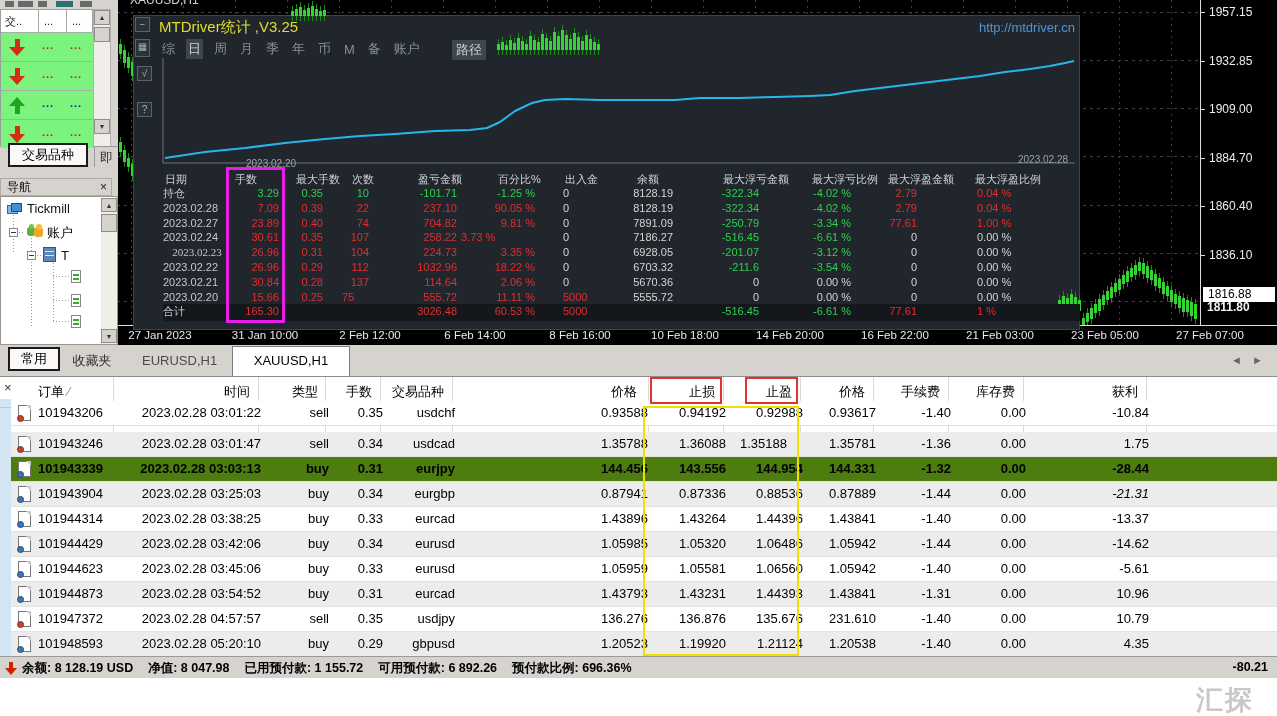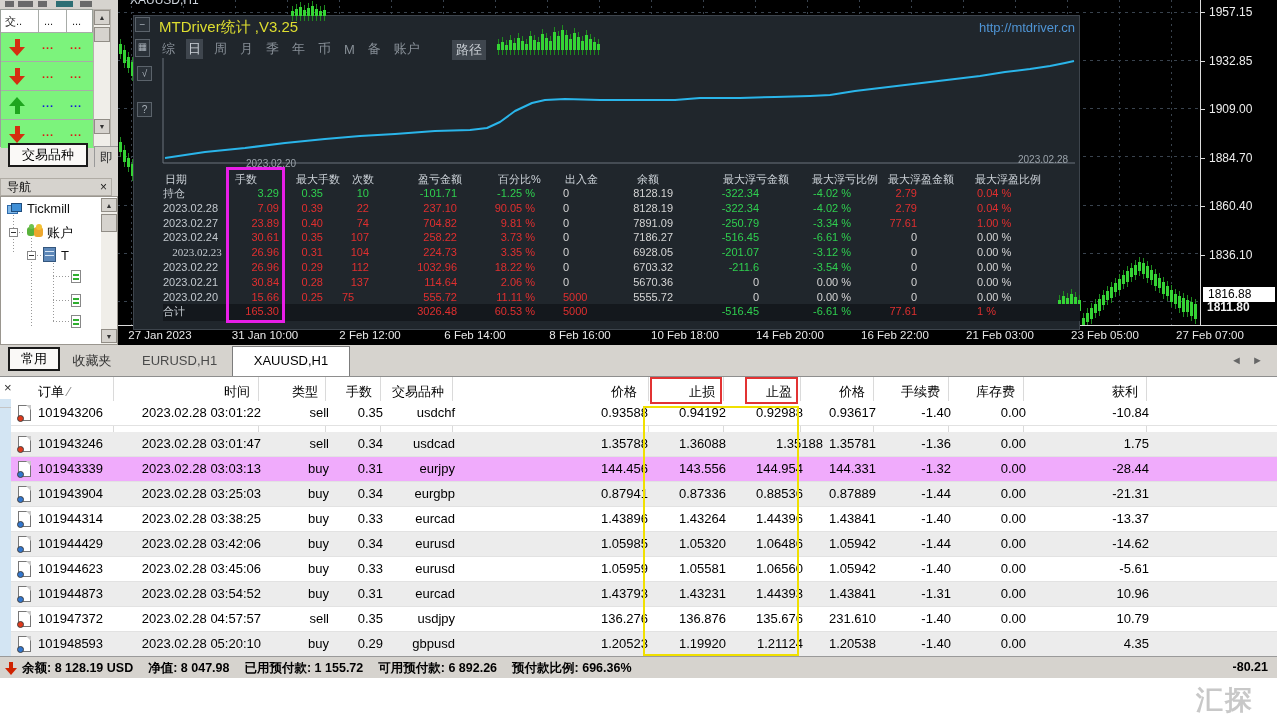--- a/index.html
+++ b/index.html
@@ -397,21 +397,21 @@
         <div class="stats-cell" style="width: 92px; text-align: right; color: rgb(47, 207, 79); padding-right: 4px; padding-left: 0px;">-3.34 %</div>
         <div class="stats-cell" style="width: 66px; text-align: right; color: rgb(224, 47, 47); padding-right: 4px; padding-left: 0px;">77.61</div>
         <div class="stats-cell" style="width: 96px; text-align: left; color: rgb(224, 47, 47); padding-right: 0px; padding-left: 56px;">1.00 %</div>
       </div>
       <div class="stats-row" style="top: 230.4px;">
         <div class="stats-cell" style="width: 68px; text-align: left; color: rgb(194, 200, 206); padding-right: 0px; padding-left: 0px;">2023.02.24</div>
         <div class="stats-cell" style="width: 52px; text-align: right; color: rgb(224, 47, 47); padding-right: 4px; padding-left: 0px;">30.61</div>
         <div class="stats-cell" style="width: 44px; text-align: right; color: rgb(224, 47, 47); padding-right: 4px; padding-left: 0px;">0.35</div>
         <div class="stats-cell" style="width: 46px; text-align: right; color: rgb(224, 47, 47); padding-right: 4px; padding-left: 0px;">107</div>
         <div class="stats-cell" style="width: 88px; text-align: right; color: rgb(224, 47, 47); padding-right: 4px; padding-left: 0px;">258.22</div>
-        <div class="stats-cell" style="width: 78px; text-align: right; color: rgb(224, 47, 47); padding-right: 4px; padding-left: 0px;">3.73 %</div>
+        <div class="stats-cell" style="width: 78px; color: rgb(224, 47, 47); padding-right: 4px; padding-left: 0px;">3.73 %</div>
         <div class="stats-cell" style="width: 52px; text-align: left; color: rgb(212, 212, 212); padding-right: 0px; padding-left: 24px;">0</div>
         <div class="stats-cell" style="width: 86px; text-align: right; color: rgb(212, 212, 212); padding-right: 4px; padding-left: 0px;">7186.27</div>
         <div class="stats-cell" style="width: 86px; text-align: right; color: rgb(47, 207, 79); padding-right: 4px; padding-left: 0px;">-516.45</div>
         <div class="stats-cell" style="width: 92px; text-align: right; color: rgb(47, 207, 79); padding-right: 4px; padding-left: 0px;">-6.61 %</div>
         <div class="stats-cell" style="width: 66px; text-align: right; color: rgb(212, 212, 212); padding-right: 4px; padding-left: 0px;">0</div>
         <div class="stats-cell" style="width: 96px; text-align: left; color: rgb(212, 212, 212); padding-right: 0px; padding-left: 56px;">0.00 %</div>
       </div>
       <div class="stats-row" style="top: 245.2px;">
         <div class="stats-cell" style="width: 68px; text-align: center; color: rgb(194, 200, 206); padding-right: 0px; padding-left: 0px; font-family: Liberation Serif, serif;">2023.02.23</div>
         <div class="stats-cell" style="width: 52px; text-align: right; color: rgb(224, 47, 47); padding-right: 4px; padding-left: 0px;">26.96</div>
@@ -650,27 +650,27 @@
             <div class="doc-fold"></div>
             <div class="doc-dot" style="background: rgb(224, 57, 27);"></div>
           </div>
           <span class="ord-cell" style="left: 27px;">101943246</span>
           <span class="ord-cell" style="right: 1016px;">2023.02.28 03:01:47</span>
           <span class="ord-cell" style="right: 948px;">sell</span>
           <span class="ord-cell" style="right: 894px;">0.34</span>
           <span class="ord-cell" style="right: 822px;">usdcad</span>
           <span class="ord-cell" style="right: 629px;">1.35788</span>
           <span class="ord-cell" style="right: 551px;">1.36088</span>
-          <span class="ord-cell" style="right: 454px; margin-left: 45px;">1.35188</span>
+          <span class="ord-cell" style="right: 490px; margin-left: 45px;">1.35188</span>
           <span class="ord-cell" style="right: 401px;">1.35781</span>
           <span class="ord-cell" style="right: 326px;">-1.36</span>
           <span class="ord-cell" style="right: 251px;">0.00</span>
           <span class="ord-cell" style="right: 128px;">1.75</span>
         </div>
-        <div class="ord-row" style="top: 80px; background: #f0abfc;">
+        <div class="ord-row" style="top: 80px; background: #4d7c0f; font-weight: bold;">
           <div class="doc-icon">
             <div class="doc-fold"></div>
             <div class="doc-dot" style="background: rgb(49, 118, 207);"></div>
           </div>
           <span class="ord-cell" style="left: 27px;">101943339</span>
           <span class="ord-cell" style="right: 1016px;">2023.02.28 03:03:13</span>
           <span class="ord-cell" style="right: 948px;">buy</span>
           <span class="ord-cell" style="right: 894px;">0.31</span>
           <span class="ord-cell" style="right: 822px;">eurjpy</span>
           <span class="ord-cell" style="right: 629px;">144.456</span>
@@ -690,21 +690,21 @@
           <span class="ord-cell" style="right: 1016px;">2023.02.28 03:25:03</span>
           <span class="ord-cell" style="right: 948px;">buy</span>
           <span class="ord-cell" style="right: 894px;">0.34</span>
           <span class="ord-cell" style="right: 822px;">eurgbp</span>
           <span class="ord-cell" style="right: 629px;">0.87941</span>
           <span class="ord-cell" style="right: 551px;">0.87336</span>
           <span class="ord-cell" style="right: 474px;">0.88536</span>
           <span class="ord-cell" style="right: 401px;">0.87889</span>
           <span class="ord-cell" style="right: 326px;">-1.44</span>
           <span class="ord-cell" style="right: 251px;">0.00</span>
-          <span class="ord-cell" style="right: 128px;">-21.31</span>
+          <span class="ord-cell" style="right: 128px; font-style: italic;">-21.31</span>
         </div>
         <div class="ord-row" style="top: 130px; background: rgb(255, 255, 255);">
           <div class="doc-icon">
             <div class="doc-fold"></div>
             <div class="doc-dot" style="background: rgb(49, 118, 207);"></div>
           </div>
           <span class="ord-cell" style="left: 27px;">101944314</span>
           <span class="ord-cell" style="right: 1016px;">2023.02.28 03:38:25</span>
           <span class="ord-cell" style="right: 948px;">buy</span>
           <span class="ord-cell" style="right: 894px;">0.33</span>

